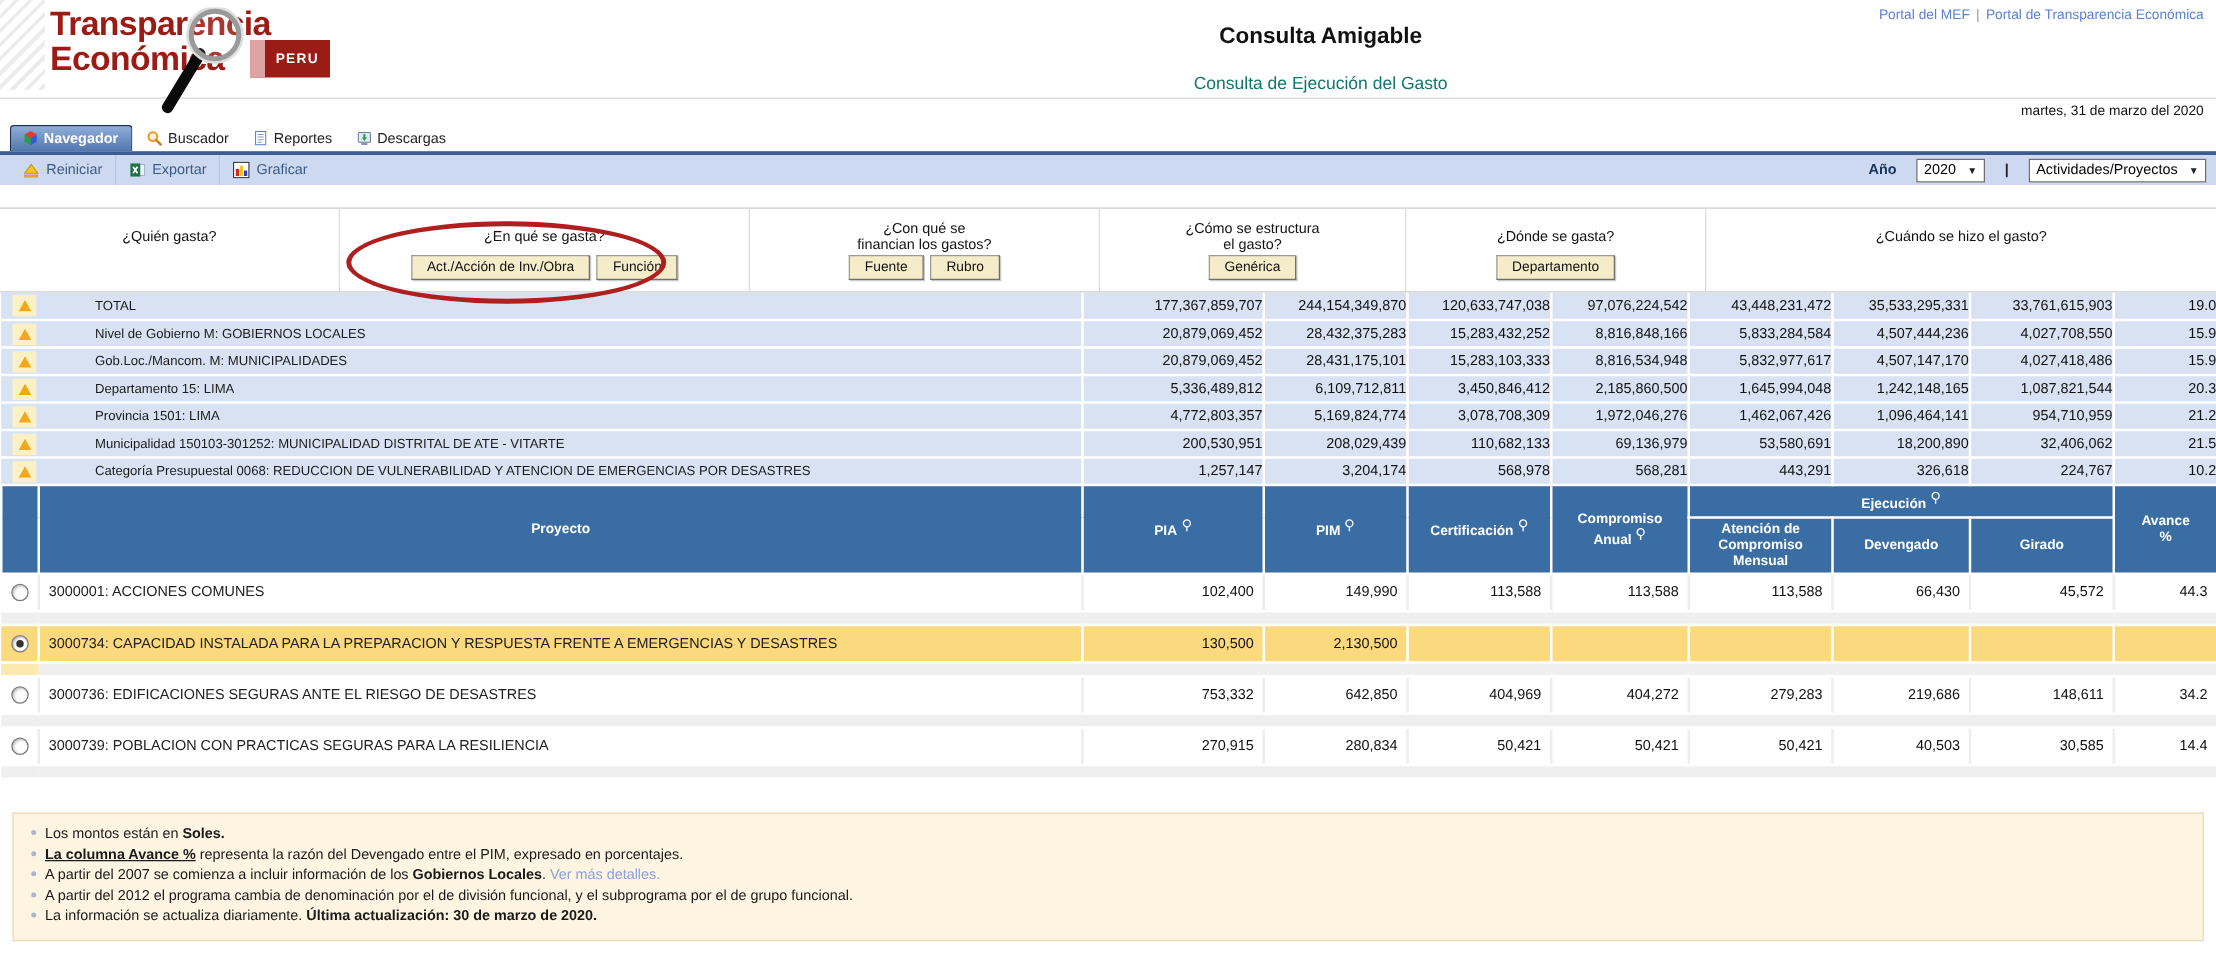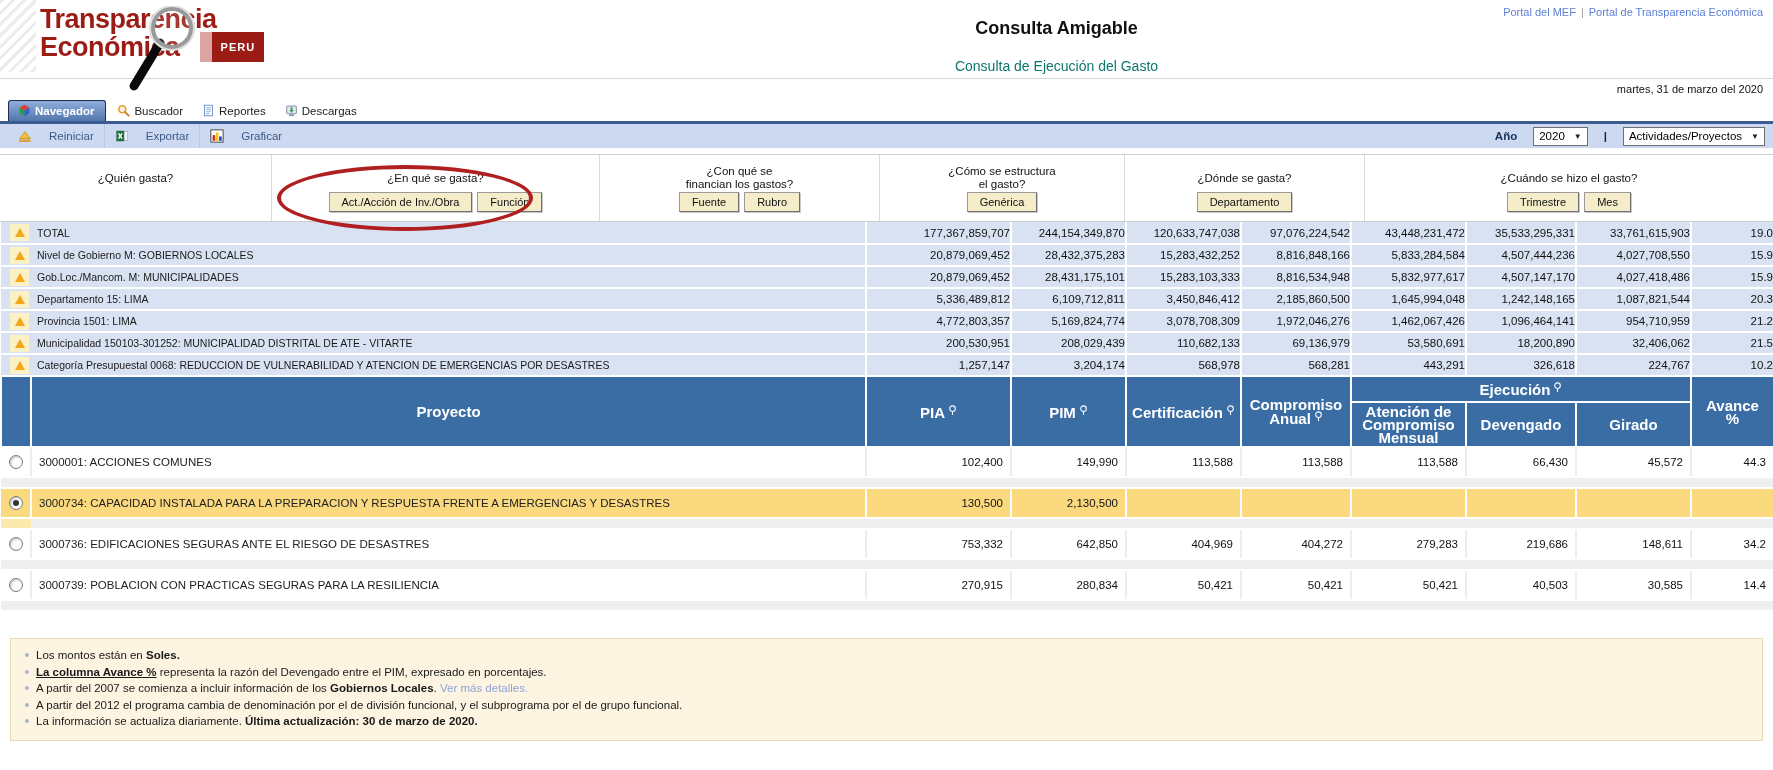--- a/index.html
+++ b/index.html
@@ -32,32 +32,32 @@
   .tabbar{height:23px;padding-left:8px;display:flex;align-items:flex-end;gap:3px;}
   .tab{display:flex;align-items:center;gap:4px;padding:3px 8px 4px 8px;font-size:11.5px;color:#222;}
   .tab.selected{background:linear-gradient(#8fadda,#5276ad);color:#fff;font-weight:bold;
      border:1px solid #1d2f4d;border-bottom:none;border-radius:3px 3px 0 0;padding:3px 11px 4px 9px;}
   .ticon{width:13px;height:13px;}
 
   
   .toolbar{height:24px;background:var(--toolbar-blue,#cdd9f0);border-top:3px solid #3c5c91;
      display:flex;align-items:center;justify-content:space-between;padding:0 8px;font-size:11.5px;}
   .tb-actions{display:flex;align-items:center;height:100%;}
-  .tb-item{display:flex;align-items:center;gap:17px;color:#3b5b86;padding:0 10px;text-decoration:none;height:100%;}
+  .tb-item{display:flex;align-items:center;gap:5px;color:#3b5b86;padding:0 10px;text-decoration:none;height:100%;}
   .tb-item + .tb-item{border-left:1px solid #b9c8e4;}
   .tb-icon{width:14px;height:14px;}
   .tb-right{display:flex;align-items:center;gap:16px;}
   .year-label{font-weight:bold;color:#17335c;}
   .fake-select{display:inline-flex;align-items:center;gap:9px;background:#fff;border:1px solid #6e6e6e;
      padding:1px 5px;font-size:11.5px;min-height:15px;}
   .caret{font-size:8px;color:#222;}
   .tb-sep{color:#222;font-weight:bold;}
 
   
-  .questions{position:relative;margin-top:6px;border-top:1px solid #cfcfcf;border-bottom:1px solid #cfcfcf;height:66px;}
+  .questions{position:relative;margin-top:18px;border-top:1px solid #cfcfcf;border-bottom:1px solid #cfcfcf;height:66px;}
   .qcols{display:flex;height:100%;}
   .qcol{position:relative;box-sizing:border-box;border-right:1px solid #dcdcdc;
      display:flex;flex-direction:column;align-items:center;padding-top:6px;}
   .qcols .qcol:nth-child(1){width:272px;}
   .qcols .qcol:nth-child(2){width:328px;}
   .qcols .qcol:nth-child(3){width:280px;}
   .qcols .qcol:nth-child(4){width:245px;}
   .qcols .qcol:nth-child(5){width:240px;}
   .qcols .qcol:nth-child(6){width:408px;border-right:none;}
   .qlabel{height:34px;display:flex;flex-direction:column;justify-content:center;
@@ -71,25 +71,25 @@
 
   
   table.grid{border-collapse:collapse;table-layout:fixed;width:1773px;font-size:11.5px;margin-top:0;}
   tr.drill{background:var(--drill-row-blue,#d8e2f3);height:22px;}
   tr.drill td{border-bottom:2px solid #fff;border-right:2px solid #fff;padding:0;}
   td.dcell{padding-left:9px !important;}
   .dcell-inner{display:flex;align-items:center;gap:8px;}
   .tribox{display:inline-flex;width:19px;height:17px;background:#fcf1c5;align-items:center;justify-content:center;}
   .tri{width:0;height:0;border-left:5.5px solid transparent;border-right:5.5px solid transparent;
      border-bottom:9px solid #f2a819;}
-  .dlabel{font-size:10.5px;color:#1a1a1a;white-space:nowrap;}
+  .dlabel{font-size:10.5px;color:#1a1a1a;white-space:nowrap;margin-left:39px;}
   td.num{text-align:right;padding-right:7px;color:#111;}
 
   tr.hrow th,tr.hrow2 th{background:var(--table-header-blue,#3a6da4);color:#fff;font-weight:bold;
-     border:2px solid #fff;font-size:15px;line-height:13px;vertical-align:middle;padding:2px;text-align:center;}
+     border:2px solid #fff;font-size:11px;line-height:13px;vertical-align:middle;padding:2px;text-align:center;}
   tr.hrow{height:26px;}
   tr.hrow2{height:34px;}
   .pin{width:9px;height:11px;margin-left:3px;vertical-align:2px;}
 
   tr.proj{background:#fff;height:30px;}
   tr.proj td{border-right:2px solid #ededed;border-bottom:2px solid #fff;}
   tr.proj.sel td{background:var(--selected-row-yellow,#fbd97e);border-right-color:#fff;}
   td.plabel{padding-left:7px;font-size:11.5px;color:#222;white-space:nowrap;overflow:hidden;}
   td.rcell{text-align:center;}
   .radio{display:inline-block;width:12px;height:12px;border-radius:50%;border:1px solid #7a7a7a;
@@ -281,24 +281,20 @@
           <div class="qlabel" data-interactable="false">
             <div>¿Dónde se gasta?</div>
           </div>
           <div class="qbtns">
             <button class="qbtn" data-interactable="true">Departamento</button>
           </div>
         </div>
         <div class="qcol" data-interactable="false">
           <div class="qlabel" data-interactable="false">
             <div>¿Cuándo se hizo el gasto?</div>
-          </div>
-          <div class="qbtns">
-            <button class="qbtn" data-interactable="true">Trimestre</button>
-            <button class="qbtn" data-interactable="true">Mes</button>
           </div>
         </div>
       </div>
     <div class="annotation-ellipse" data-interactable="false"></div>
   </div>
 
   <table class="grid" data-interactable="false">
     <colgroup>
       <col style="width:30px">
         <col style="width:835px">

